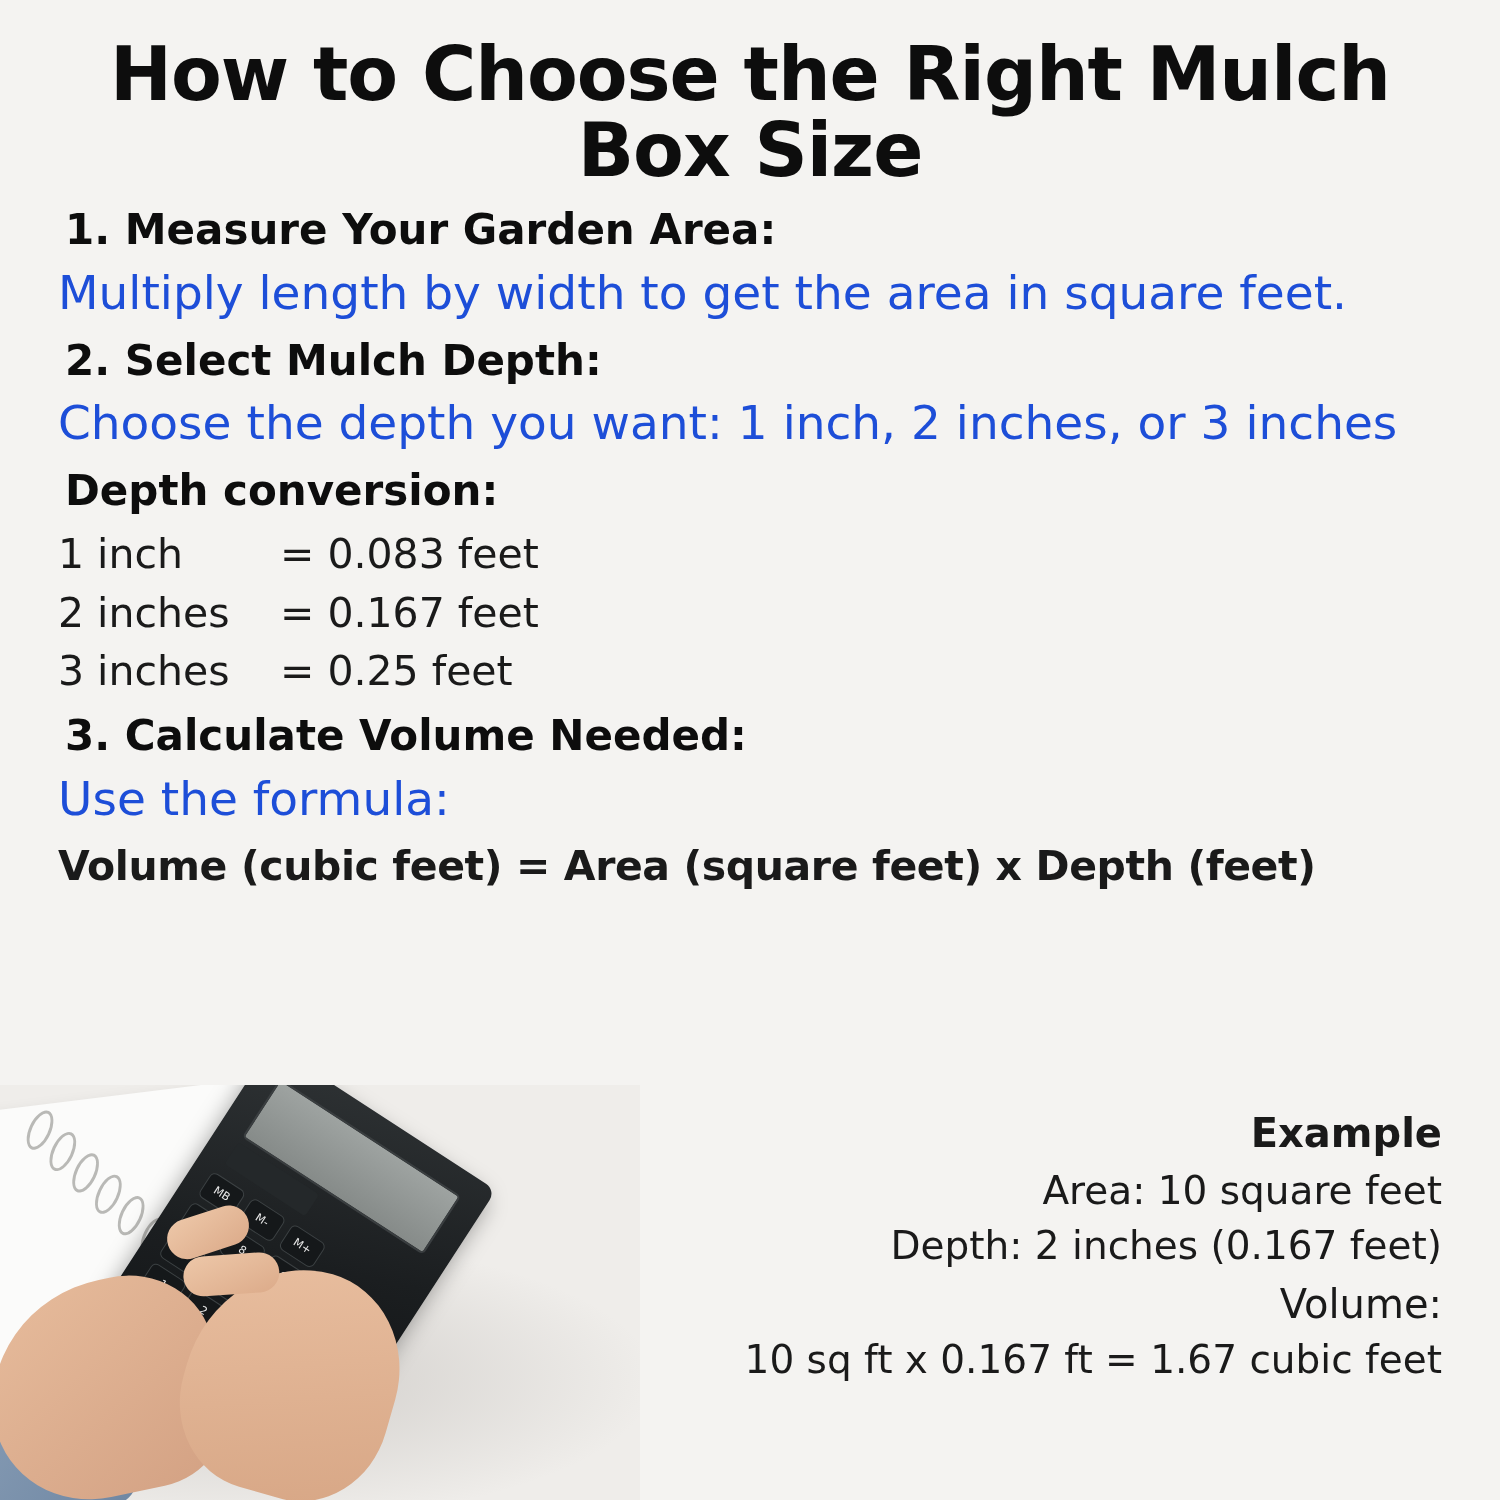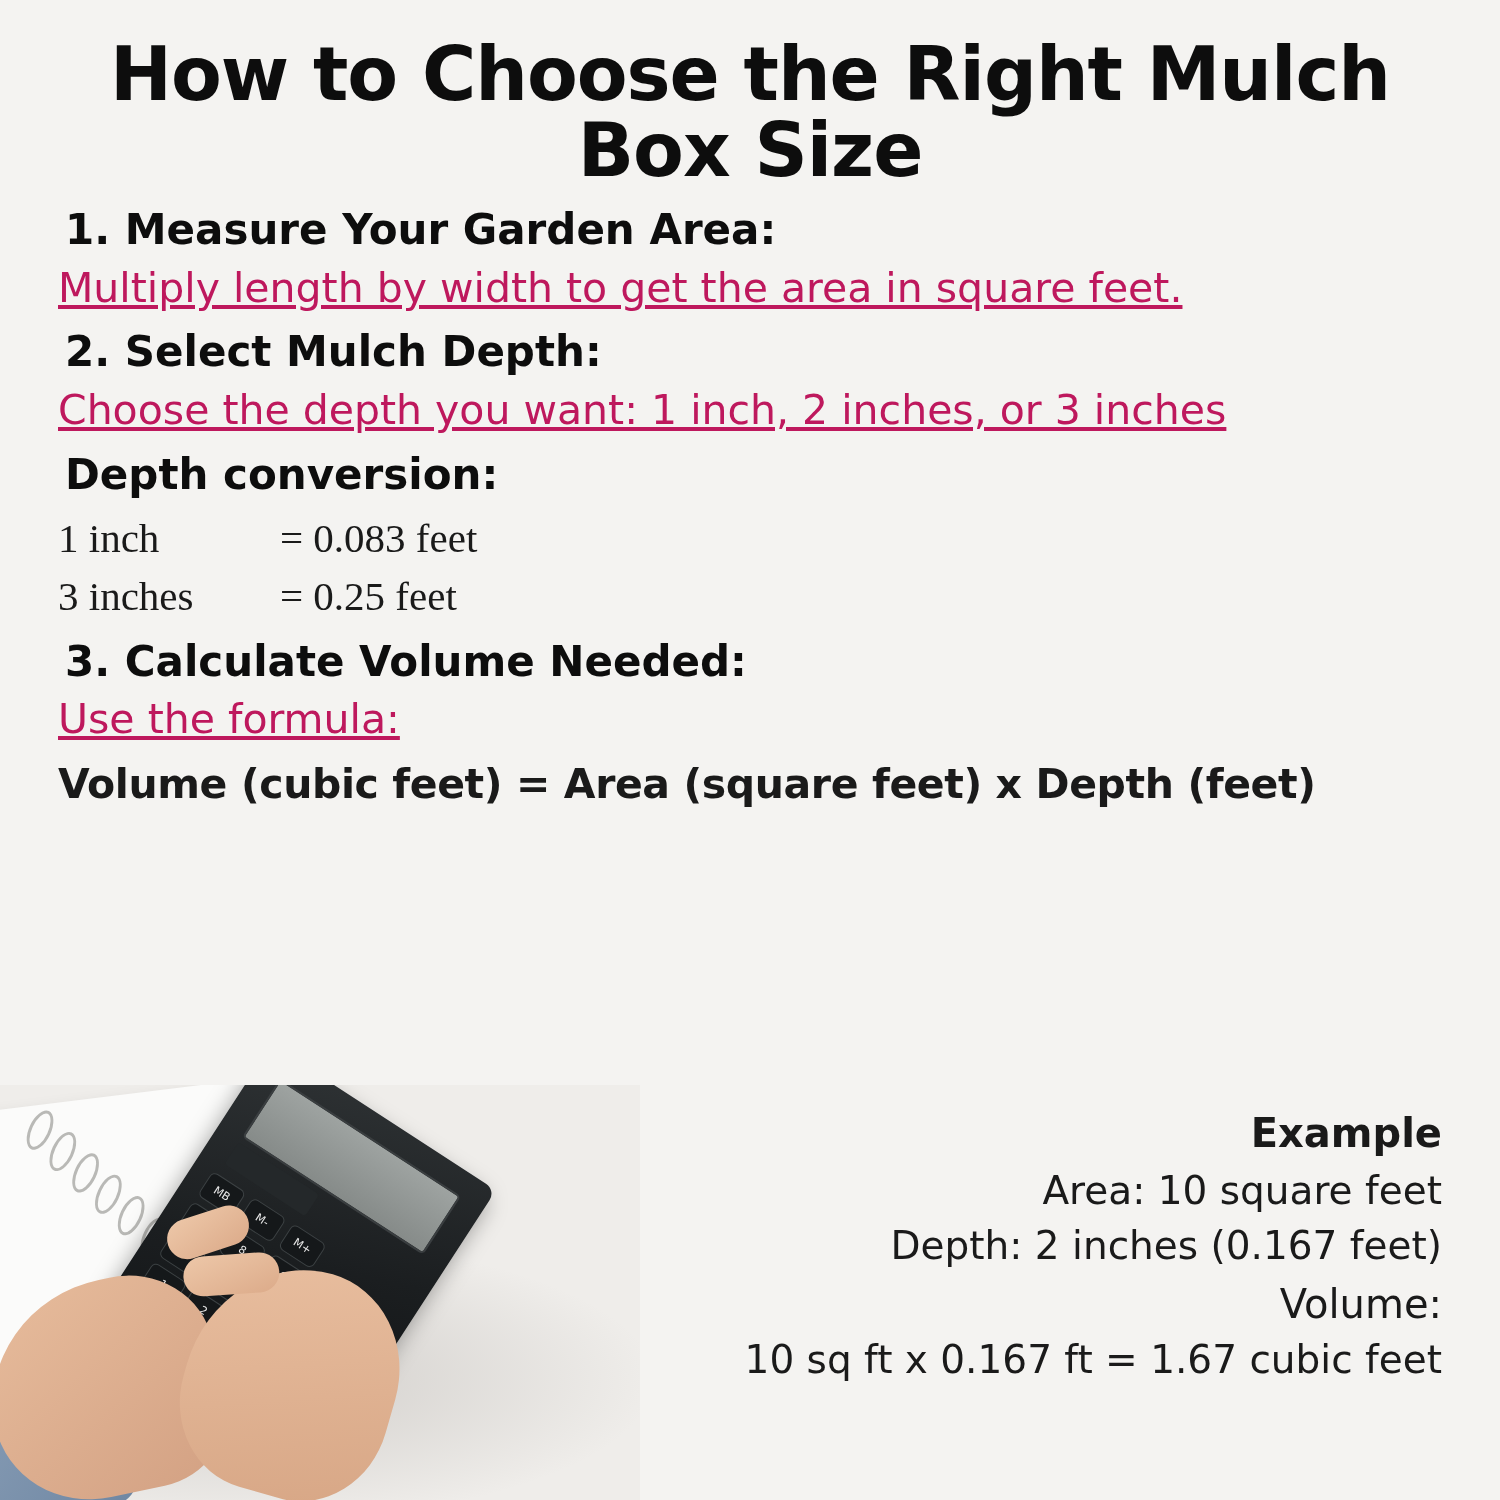--- a/index.html
+++ b/index.html
@@ -32,30 +32,28 @@
     color: #0d0d0d;
   }
   .step-head {
     font-size: 42px;
     font-weight: bold;
     line-height: 1.35;
     margin: 8px 0 2px 7px;
     color: #0d0d0d;
   }
   .body-line {
-    font-size: 41px;
+    font-size: 47px;
     font-weight: normal;
     line-height: 1.35;
     margin: 2px 0 4px 0;
-    color: #be185d;
-    text-decoration: underline;
+    color: #1d4ed8;
   }
   .conv-list {
     margin: 6px 0 6px 0;
-    font-family: Liberation Serif, serif;
   }
   .conv-row {
     font-size: 41px;
     line-height: 1.42;
     display: flex;
     white-space: pre;
   }
   .conv-label {
     display: inline-block;
     width: 222px;
@@ -259,20 +257,24 @@
   <div class="body-line">Multiply length by width to get the area in square feet.</div>
 
   <div class="step-head">2. Select Mulch Depth:</div>
   <div class="body-line">Choose the depth you want: 1 inch, 2 inches, or 3 inches</div>
 
   <div class="step-head">Depth conversion:</div>
   <div class="conv-list">
     <div class="conv-row">
       <span class="conv-label">1 inch</span>
       <span>= 0.083 feet</span>
+    </div>
+    <div class="conv-row">
+      <span class="conv-label">2 inches</span>
+      <span>= 0.167 feet</span>
     </div>
     <div class="conv-row">
       <span class="conv-label">3 inches</span>
       <span>= 0.25 feet</span>
     </div>
   </div>
 
   <div class="step-head">3. Calculate Volume Needed:</div>
   <div class="body-line">Use the formula:</div>
   <div class="formula">Volume (cubic feet) = Area (square feet) x Depth (feet)</div>

